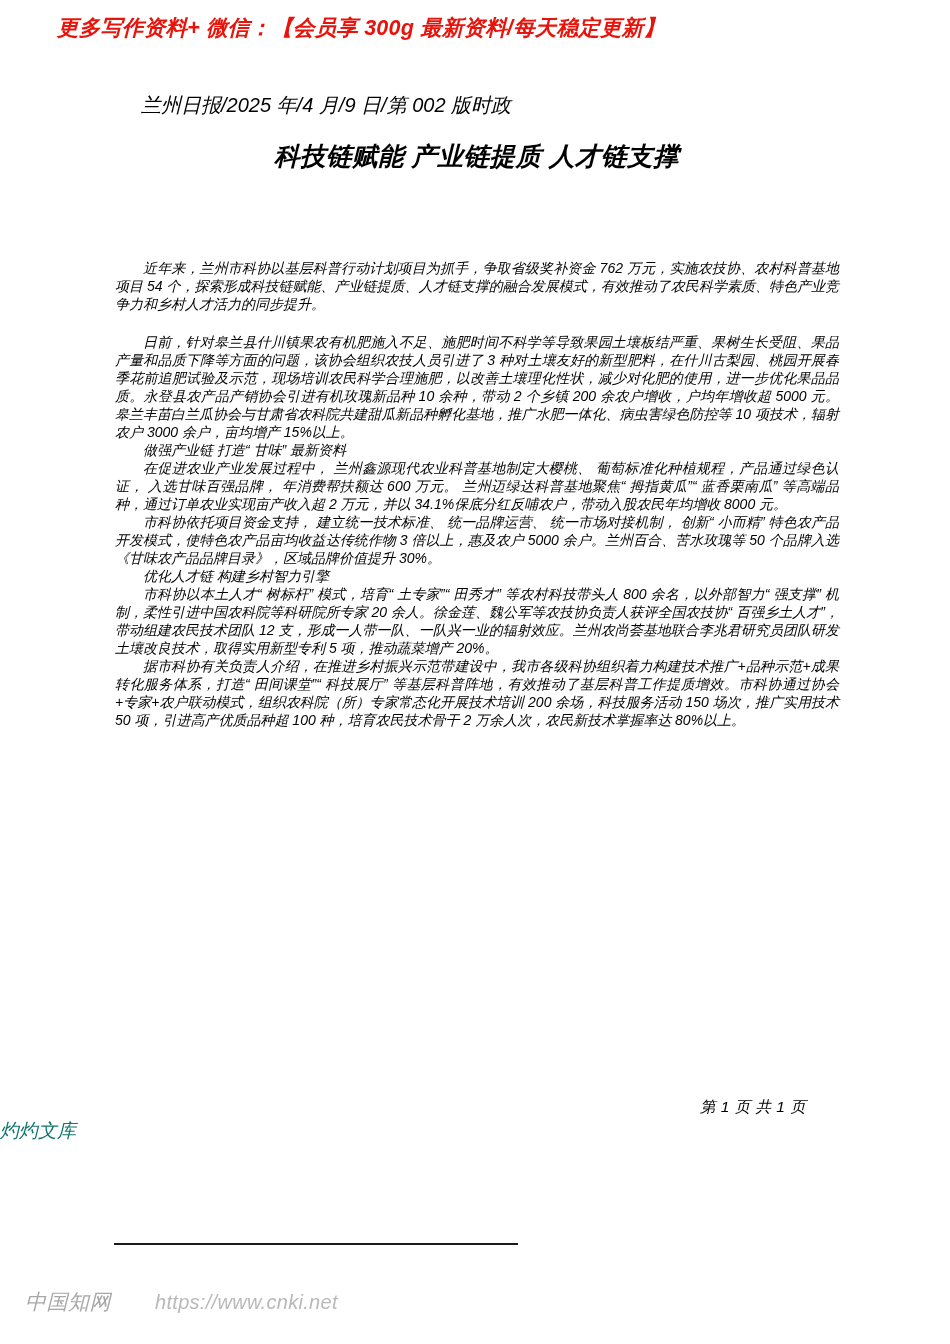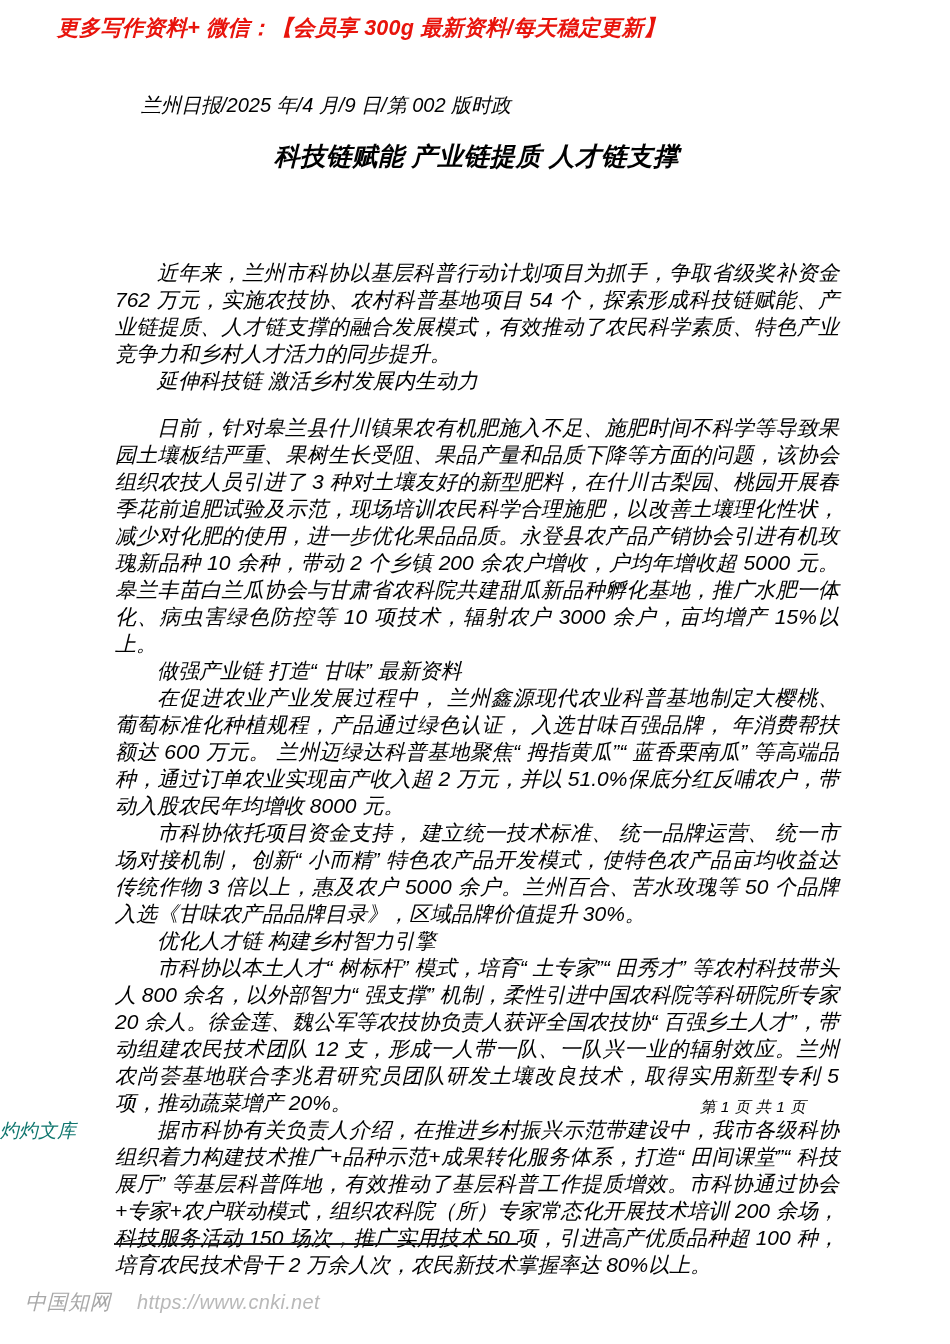--- a/index.html
+++ b/index.html
@@ -79,22 +79,22 @@
     font-weight: bold;
     line-height: 26px;
   }
 
   
   .body-text {
     position: absolute;
     left: 115px;
     top: 259px;
     width: 724px;
-    font-size: 21px;
-    line-height: 27px;
+    font-size: 14px;
+    line-height: 18px;
     text-align: justify;
     text-justify: inter-ideograph;
   }
   .body-text p {
     margin: 0;
     text-indent: 2em;
   }
   .body-text p.sec-head {
     text-indent: 2em;
   }
@@ -128,53 +128,52 @@
     height: 2px;
     background: #1a1a1a;
   }
 
   .cnki-bar {
     position: absolute;
     left: 25px;
     top: 1288px;
     display: flex;
     align-items: baseline;
-    gap: 26px;
     white-space: nowrap;
   }
   .cnki-name {
     font-size: 21px;
     color: #a8a8a8;
     letter-spacing: 0.5px;
   }
   .cnki-url {
     font-size: 20px;
     color: #b9b9b9;
     letter-spacing: 0.3px;
+    margin-left: 44px;
   }
 </style>
 </head>
 <body>
 
 <div class="page">
 
   <div class="promo-banner">更多写作资料+ 微信：【会员享 300g 最新资料/每天稳定更新】</div>
 
   <div class="masthead">兰州日报/2025 年/4 月/9 日/第 002 版时政</div>
 
   <div class="headline">科技链赋能  产业链提质  人才链支撑</div>
 
 
 
   <div class="body-text" id="body-text">
       <p>近年来，兰州市科协以基层科普行动计划项目为抓手，争取省级奖补资金 762 万元，实施农技协、农村科普基地项目 54 个，探索形成科技链赋能、产业链提质、人才链支撑的融合发展模式，有效推动了农民科学素质、特色产业竞争力和乡村人才活力的同步提升。</p>
-      <p class="sec-head">延伸科技链 激活乡村发展内生动力</p>
       <p class="gap-before">日前，针对皋兰县什川镇果农有机肥施入不足、施肥时间不科学等导致果园土壤板结严重、果树生长受阻、果品产量和品质下降等方面的问题，该协会组织农技人员引进了 3 种对土壤友好的新型肥料，在什川古梨园、桃园开展春季花前追肥试验及示范，现场培训农民科学合理施肥，以改善土壤理化性状，减少对化肥的使用，进一步优化果品品质。永登县农产品产销协会引进有机玫瑰新品种 10 余种，带动 2 个乡镇 200 余农户增收，户均年增收超 5000 元。皋兰丰苗白兰瓜协会与甘肃省农科院共建甜瓜新品种孵化基地，推广水肥一体化、病虫害绿色防控等 10 项技术，辐射农户 3000 余户，亩均增产 15%以上。</p>
       <p class="sec-head">做强产业链 打造“ 甘味” 最新资料</p>
-      <p>在促进农业产业发展过程中， 兰州鑫源现代农业科普基地制定大樱桃、 葡萄标准化种植规程，产品通过绿色认证， 入选甘味百强品牌， 年消费帮扶额达 600 万元。 兰州迈绿达科普基地聚焦“ 拇指黄瓜”“ 蓝香栗南瓜” 等高端品种，通过订单农业实现亩产收入超 2 万元，并以 51.0%保底分红反哺农户，带动入股农民年均增收 8000 元。</p>
+      <p>在促进农业产业发展过程中， 兰州鑫源现代农业科普基地制定大樱桃、 葡萄标准化种植规程，产品通过绿色认证， 入选甘味百强品牌， 年消费帮扶额达 600 万元。 兰州迈绿达科普基地聚焦“ 拇指黄瓜”“ 蓝香栗南瓜” 等高端品种，通过订单农业实现亩产收入超 2 万元，并以 34.1%保底分红反哺农户，带动入股农民年均增收 8000 元。</p>
       <p>市科协依托项目资金支持， 建立统一技术标准、 统一品牌运营、 统一市场对接机制， 创新“ 小而精” 特色农产品开发模式，使特色农产品亩均收益达传统作物 3 倍以上，惠及农户 5000 余户。兰州百合、苦水玫瑰等 50 个品牌入选《甘味农产品品牌目录》，区域品牌价值提升 30%。</p>
       <p class="sec-head">优化人才链 构建乡村智力引擎</p>
       <p>市科协以本土人才“ 树标杆” 模式，培育“ 土专家”“ 田秀才” 等农村科技带头人 800 余名，以外部智力“ 强支撑” 机制，柔性引进中国农科院等科研院所专家 20 余人。徐金莲、魏公军等农技协负责人获评全国农技协“ 百强乡土人才”，带动组建农民技术团队 12 支，形成一人带一队、一队兴一业的辐射效应。兰州农尚荟基地联合李兆君研究员团队研发土壤改良技术，取得实用新型专利 5 项，推动蔬菜增产 20%。</p>
       <p>据市科协有关负责人介绍，在推进乡村振兴示范带建设中，我市各级科协组织着力构建技术推广+品种示范+成果转化服务体系，打造“ 田间课堂”“ 科技展厅” 等基层科普阵地，有效推动了基层科普工作提质增效。市科协通过协会+专家+农户联动模式，组织农科院（所）专家常态化开展技术培训 200 余场，科技服务活动 150 场次，推广实用技术 50 项，引进高产优质品种超 100 种，培育农民技术骨干 2 万余人次，农民新技术掌握率达 80%以上。</p>
     </div>
 
   <div class="page-number">第 1 页 共 1 页</div>
 
   <div class="doc-watermark">灼灼文库</div>
 

